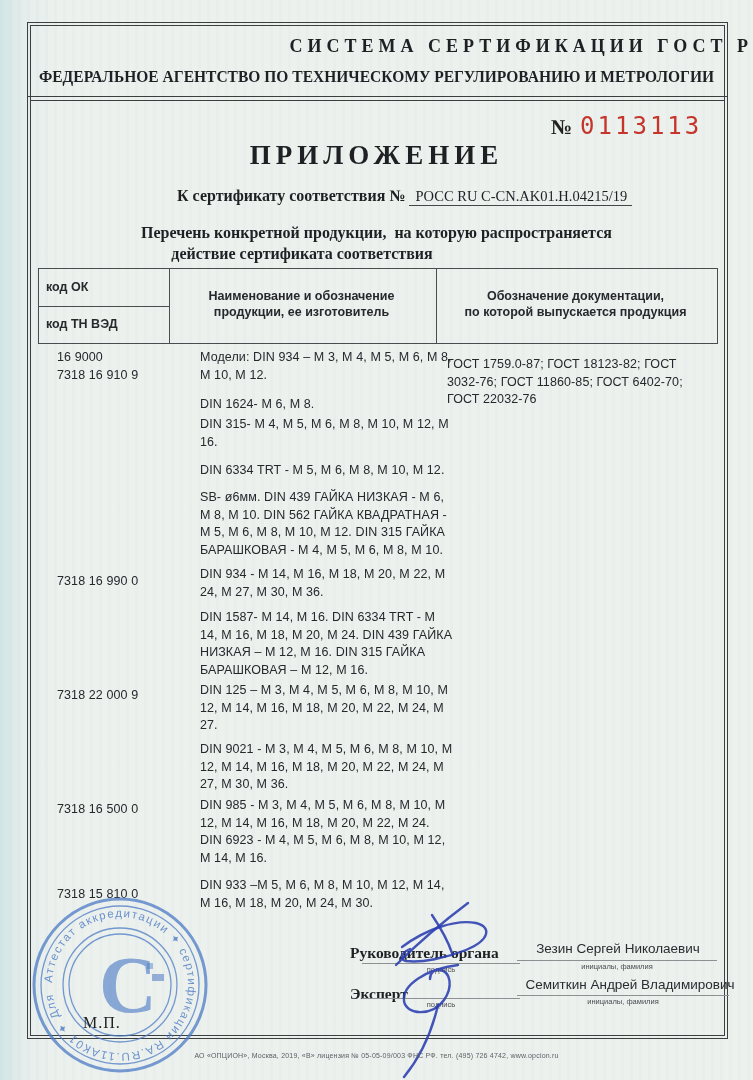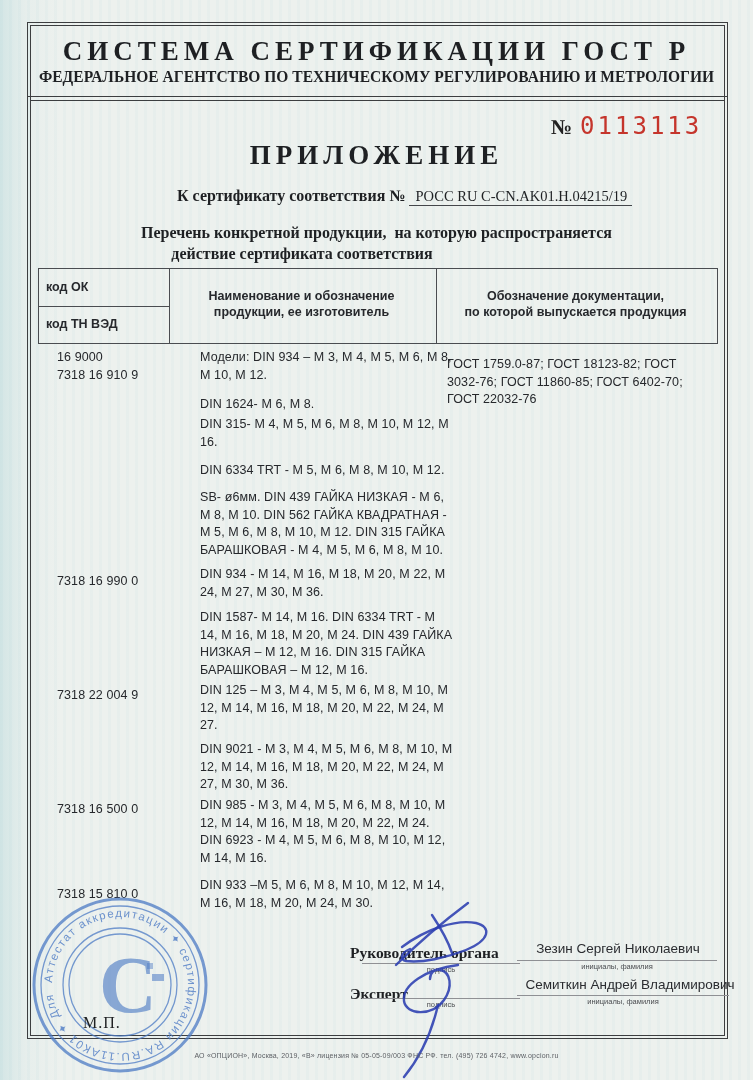--- a/index.html
+++ b/index.html
@@ -16,21 +16,21 @@
   .serif{font-family:"Liberation Serif",serif;color:#1e2023;}
   .sans{font-family:"Liberation Sans",sans-serif;color:#26282c;}
   .pre{white-space:pre-line;}
 
   
   .frame{position:absolute;left:27px;top:22px;width:699px;height:1015px;border:1.5px solid #3c3e40;}
   .frame::after{content:"";position:absolute;inset:2px;border:1px solid #3c3e40;}
   .hdr-sep1{position:absolute;left:27px;top:96px;width:701px;border-top:1.5px solid #3c3e40;}
   .hdr-sep2{position:absolute;left:31px;top:100px;width:693px;border-top:1px solid #3c3e40;}
 
-  .sys-title{left:0;top:36px;width:753px;text-align:center;font-size:27px;letter-spacing:5px;}
+  .sys-title{left:0;top:36px;width:753px;text-align:right;font-size:18px;letter-spacing:5px;}
   .agency{left:0;top:68px;width:753px;text-align:center;font-size:16px;letter-spacing:0;transform:scaleX(.97);}
 
   .formno{left:551px;top:112px;display:flex;align-items:baseline;gap:8px;}
   .formno .nosign{font-family:"Liberation Serif",serif;font-weight:bold;font-size:21px;color:#222;}
   .formno .digits{font-family:"DejaVu Sans Mono","Liberation Mono",monospace;font-size:24px;letter-spacing:3px;color:#c5352c;}
 
   .app-title{left:0;top:140px;width:753px;text-align:center;font-size:27px;letter-spacing:5px;}
 
   .certref{left:177px;top:187px;font-size:16px;}
   .certref .num{font-family:"Liberation Serif",serif;font-weight:normal;font-size:14.5px;border-bottom:1px solid #44464a;padding:0 5px 1px 6px;}
@@ -131,21 +131,21 @@
       <div class="abs cell codecell pre sans" style="top:573px;">7318 16 990 0</div>
       <div class="abs cell prodcell pre sans" style="top:566px;">DIN 934 - M 14, M 16, M 18, M 20, M 22, M
 24, M 27, M 30, M 36.</div>
       <div class="abs cell prodcell pre sans" style="top:609px;">DIN 1587- M 14, M 16. DIN 6334 TRT - M
 14, M 16, M 18, M 20, M 24. DIN 439 ГАЙКА
 НИЗКАЯ – M 12, M 16. DIN 315 ГАЙКА
 БАРАШКОВАЯ – M 12, M 16.</div>
     </div>
 
     <div>
-      <div class="abs cell codecell pre sans" style="top:687px;">7318 22 004 9</div>
+      <div class="abs cell codecell pre sans" style="top:687px;">7318 22 000 9</div>
       <div class="abs cell prodcell pre sans" style="top:682px;">DIN 125 – M 3, M 4, M 5, M 6, M 8, M 10, M
 12, M 14, M 16, M 18, M 20, M 22, M 24, M
 27.</div>
       <div class="abs cell prodcell pre sans" style="top:741px;">DIN 9021 - M 3, M 4, M 5, M 6, M 8, M 10, M
 12, M 14, M 16, M 18, M 20, M 22, M 24, M
 27, M 30, M 36.</div>
     </div>
 
     <div>
       <div class="abs cell codecell pre sans" style="top:801px;">7318 16 500 0</div>

